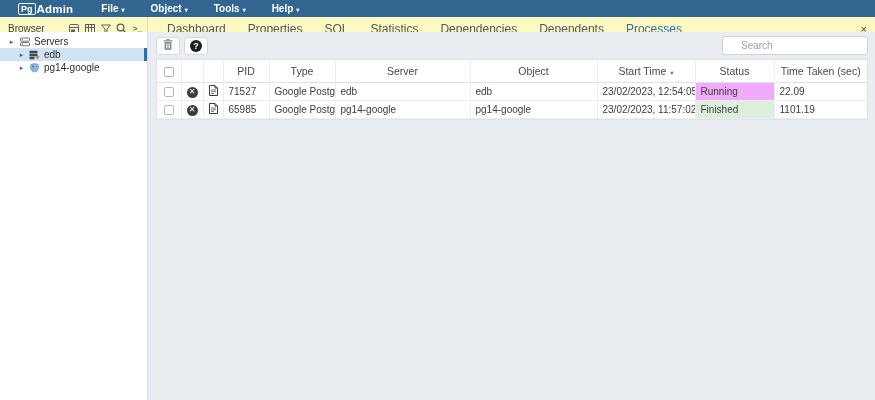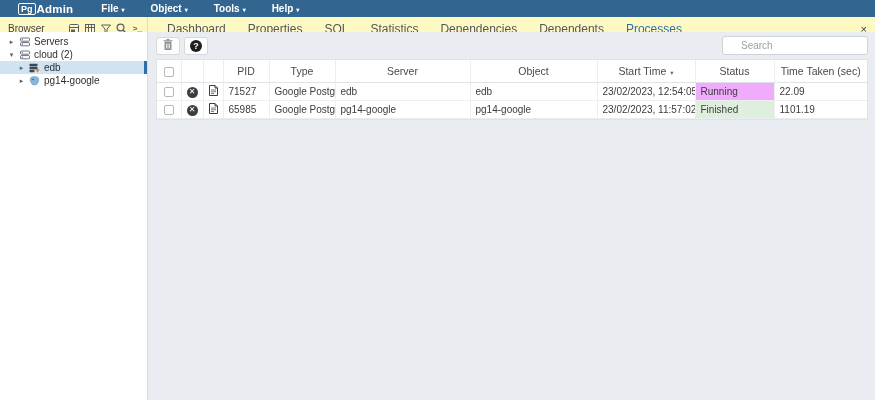--- a/index.html
+++ b/index.html
@@ -159,32 +159,20 @@
     <span class="chev">▸</span>
     <span class="tree-ico">
       <svg width="10" height="10" viewBox="0 0 10 10">
           <rect x="0.5" y="1" width="9" height="3.2" rx="0.8" fill="none" stroke="#6b7280"></rect>
           <rect x="0.5" y="5.6" width="9" height="3.2" rx="0.8" fill="none" stroke="#6b7280"></rect>
           <circle cx="2.3" cy="2.6" r="0.7" fill="#6b7280"></circle>
           <circle cx="2.3" cy="7.2" r="0.7" fill="#6b7280"></circle>
         </svg>
     </span>
     <span>Servers</span>
-  </div>
-  <div class="tree-row">
-    <span class="chev">▾</span>
-    <span class="tree-ico">
-      <svg width="10" height="10" viewBox="0 0 10 10">
-          <rect x="0.5" y="1" width="9" height="3.2" rx="0.8" fill="none" stroke="#6b7280"></rect>
-          <rect x="0.5" y="5.6" width="9" height="3.2" rx="0.8" fill="none" stroke="#6b7280"></rect>
-          <circle cx="2.3" cy="2.6" r="0.7" fill="#6b7280"></circle>
-          <circle cx="2.3" cy="7.2" r="0.7" fill="#6b7280"></circle>
-        </svg>
-    </span>
-    <span>cloud (2)</span>
   </div>
   <div class="tree-row indent selected">
     <span class="chev">▸</span>
     <span class="tree-ico">
       <svg width="11" height="10" viewBox="0 0 11 10">
           <rect x="0.5" y="0.8" width="8" height="2.4" rx="0.6" fill="#3d4752"></rect>
           <rect x="0.5" y="3.8" width="8" height="2.4" rx="0.6" fill="#3d4752"></rect>
           <rect x="0.5" y="6.8" width="5" height="2.4" rx="0.6" fill="#3d4752"></rect>
           <path d="M6.5 6.2 h4 l-2 3.2 z" fill="#e8711c"></path>
         </svg>

